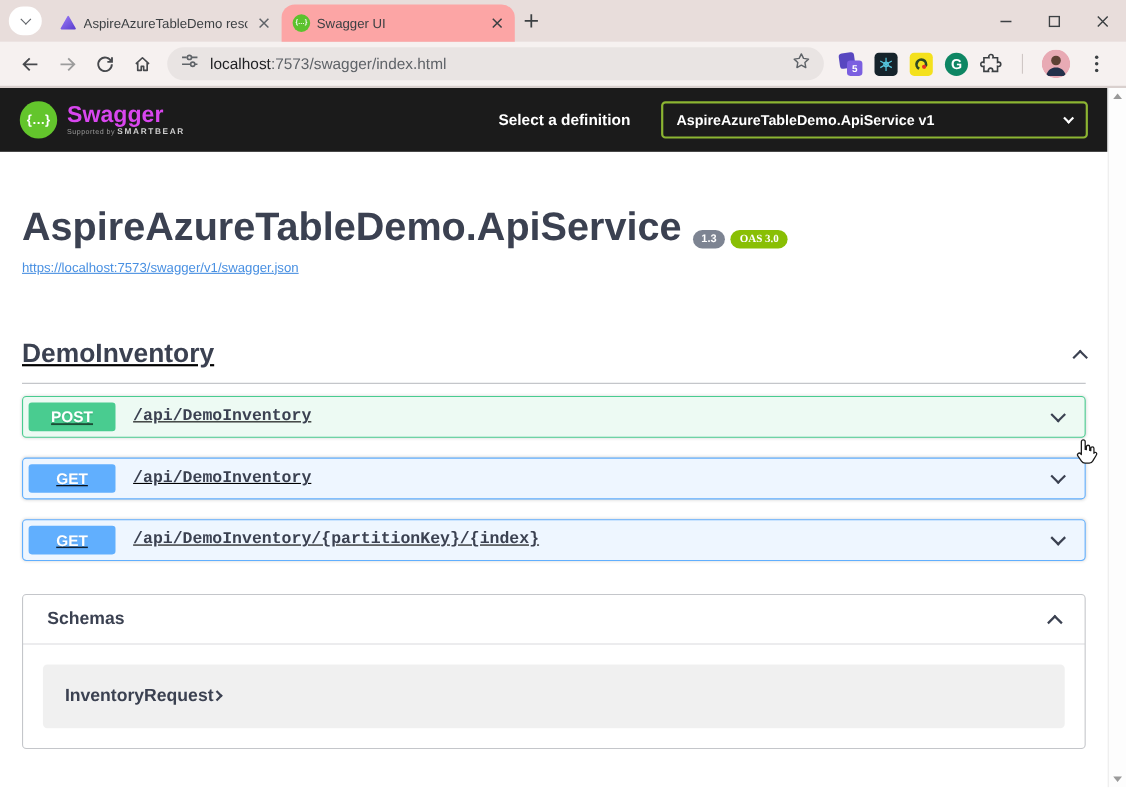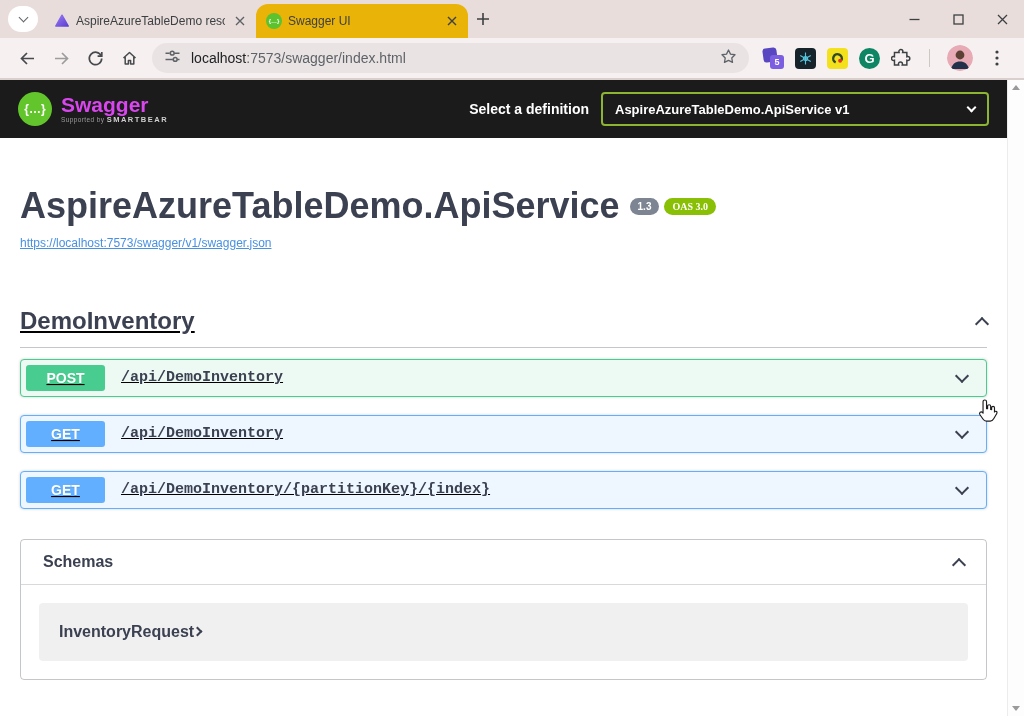--- a/index.html
+++ b/index.html
@@ -4,21 +4,21 @@
 <style>
   * { box-sizing: border-box; margin: 0; padding: 0; }
   html,body { width:1024px; height:716px; overflow:hidden; }
   body { font-family:"Liberation Sans",sans-serif; background:#fff; }
   .window { position:relative; width:1024px; height:716px; background:#fff; overflow:hidden; }
 
   
   .tabstrip { height:38px; background:#e8dddb; display:flex; align-items:flex-end; padding-left:6px; position:relative; }
   .tab-search { align-self:center; width:30px; height:26px; border-radius:13px; background:#fff; display:flex; align-items:center; justify-content:center; margin:0 6px 0 2px; cursor:pointer; }
   .tab { height:34px; width:212px; display:flex; align-items:center; padding:0 8px 0 10px; border-radius:12px 12px 0 0; font-size:12px; color:#3c4043; }
-  .tab.active { background:#eab308;justify-content:space-between; }
+  .tab.active { background:#fca5a5;justify-content:space-between; }
   .tab .ttl { flex:1; white-space:nowrap; overflow:hidden; margin:0 6px; }
   .tab-close { width:17px; height:17px; border-radius:50%; display:flex; align-items:center; justify-content:center; flex:0 0 auto; }
   .newtab { width:30px; height:30px; display:flex; align-items:center; justify-content:center; align-self:center; }
   .win-controls { position:absolute; right:0; top:0; height:38px; display:flex; }
   .wc { width:44px; height:38px; display:flex; align-items:center; justify-content:center; }
   .favicon { width:16px; height:16px; flex:0 0 auto; }
   .swagger-fav { width:16px; height:16px; border-radius:50%; background:#5cc22d; color:#fff; font-size:6px; font-weight:bold; display:flex; align-items:center; justify-content:center; letter-spacing:0; }
 
   
   .toolbar { height:42px; background:#f6f1f0; border-bottom:2px solid #d9d0ce; display:flex; align-items:center; padding:0 10px; }
@@ -38,27 +38,27 @@
   .avatar { width:26px; height:26px; border-radius:50%; overflow:hidden; flex:0 0 auto; }
 
   
   .content { position:absolute; top:80px; left:0; right:17px; bottom:0; background:#fff; overflow:hidden; }
   .topbar { height:58px; background:#1b1b1b; display:flex; align-items:center; padding:0 18px; }
   .logo { display:flex; align-items:center; gap:9px; }
   .logo-circle { width:34px; height:34px; border-radius:50%; background:#63c52c; color:#fff; font-weight:bold; font-size:12px; display:flex; align-items:center; justify-content:center; }
   .logo-name { color:#d946ef; font-size:21px; font-weight:600; line-height:20px; }
   .logo-sub { font-size:6.5px; color:#9b9b9b; letter-spacing:.4px; }
   .logo-sub b { color:#cfcfcf; font-size:7.5px; letter-spacing:1.5px; }
-  .topbar-right { margin-left:auto; display:flex; align-items:center; gap:12px; }
+  .topbar-right { margin-left:auto; display:flex; align-items:center; gap:28px; }
   .select-label { color:#fff; font-size:14px; font-weight:bold; }
   .def-select { width:388px; height:34px; background:#1b1b1b; border:2px solid #8cb532; border-radius:4px; display:flex; align-items:center; justify-content:space-between; padding:0 12px; color:#fff; font-size:13px; font-weight:bold; cursor:pointer; }
 
   .page { padding:0 20px; }
   .info { margin-top:48px; }
-  .api-title { font-size:36px; font-weight:700; color:#3b4151; display:flex; align-items:center; gap:10px; line-height:1.1; }
+  .api-title { font-size:36px; font-weight:700; color:#3b4151; display:flex; align-items:flex-end; gap:10px; line-height:1.1; }
   .badges { display:flex; gap:5px; margin-top:2px; }
   .badge { font-size:10px; font-weight:bold; color:#fff; padding:3px 8px; border-radius:10px; white-space:nowrap; }
   .badge.version { background:#7d8492; }
   .badge.oas { background:#89bf04;font-family:Liberation Serif, serif; }
   .spec-link { display:inline-block; margin-top:10px; font-size:12px; color:#4990e2; text-decoration:underline; cursor:pointer; }
 
   .tag-section { margin-top:56px;text-decoration:underline; }
   .tag-header { display:flex; align-items:center; justify-content:space-between; padding-bottom:12px; border-bottom:1px solid rgba(59,65,81,.3); cursor:pointer; }
   .tag-title { font-size:24px; font-weight:700; color:#3b4151; }
 

